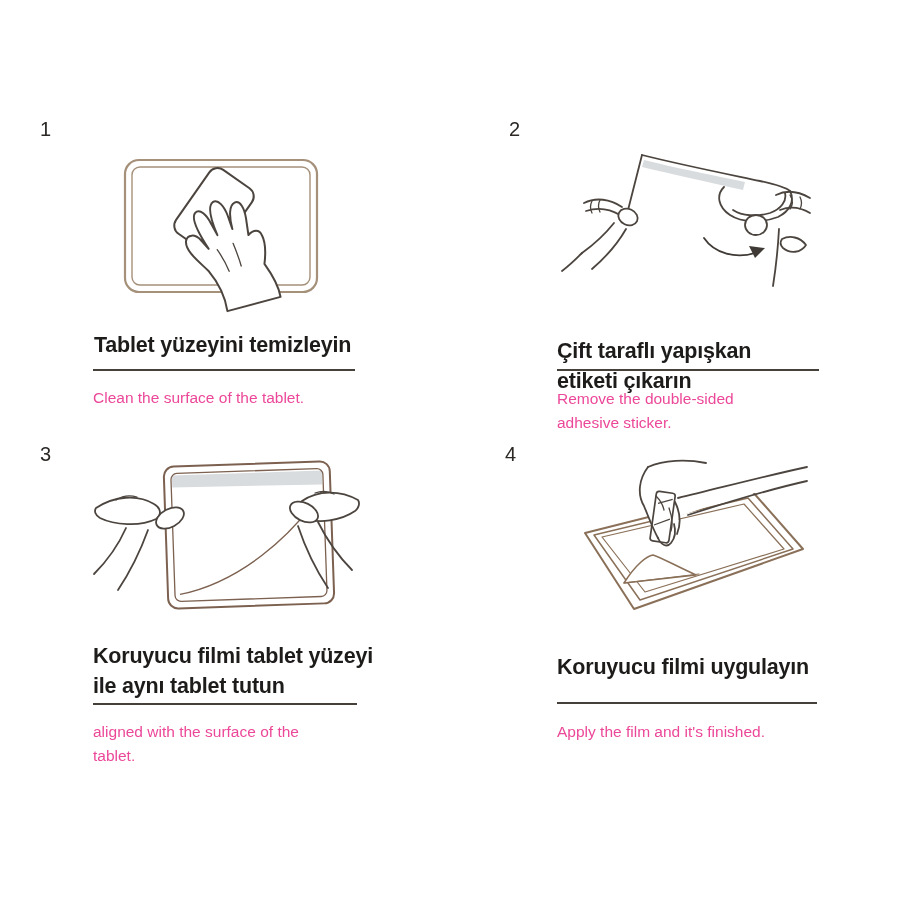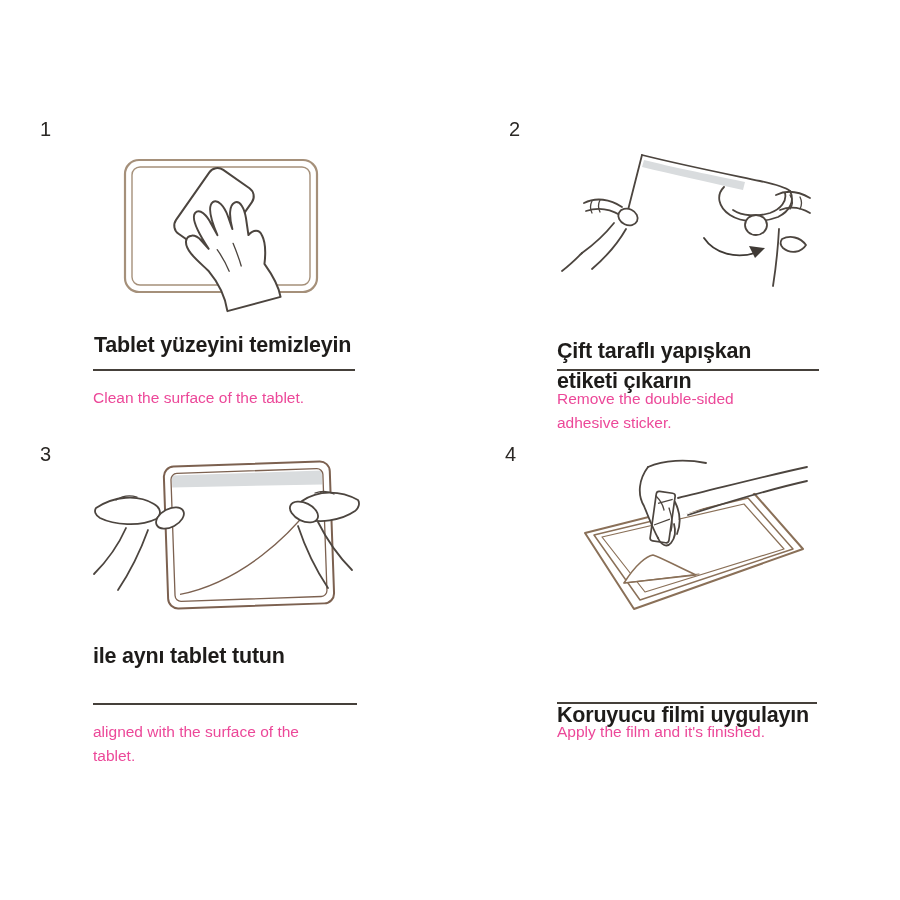--- a/index.html
+++ b/index.html
@@ -129,20 +129,21 @@
         <path d="M266 42 C248 32 226 32 210 43 C203 48 203 55 210 59 C226 67 250 62 263 53 C267 50 268 45 266 42 Z" fill="#ffffff"></path>
         <path d="M242 36 C236 33 229 33 223 35" stroke-width="1.3"></path>
         <ellipse cx="212" cy="54" rx="15" ry="9" transform="rotate(26 212 54)" fill="#ffffff"></ellipse>
         <path d="M226 64 C236 84 248 100 260 112"></path>
         <path d="M206 68 C214 92 224 112 236 130"></path>
       </g>
     </svg>
   </div>
 
   <div class="title" style="left:93px;top:641px;">
+    <div>Koruyucu filmi tablet yüzeyi</div>
     <div>ile aynı tablet tutun</div>
   </div>
   <div class="rule" style="left:93px;top:703px;width:264px;"></div>
   <div class="desc" style="left:93px;top:720px;">
     <div>aligned with the surface of the</div>
     <div>tablet.</div>
   </div>
 
   <div class="step-number" style="left:505px;top:444px;">4</div>
 
@@ -172,21 +173,21 @@
         <path d="M98 86 C101 93 107 96 111 91 C115 86 116 79 114 72"></path>
         <path d="M115 50 C120 60 121 72 117 82"></path>
         <path d="M109 56 C112 64 113 72 111 79" stroke-width="1.3"></path>
         <path d="M96 44 C100 48 103 53 104 58" stroke-width="1.3"></path>
         <path d="M118 46 C160 36 205 24 247 15"></path>
         <path d="M128 63 C168 50 207 38 247 29"></path>
       </g>
     </svg>
   </div>
 
-  <div class="title" style="left:557px;top:700px;">
+  <div class="title" style="left:557px;top:652px;">
     <div>Koruyucu filmi uygulayın</div>
   </div>
   <div class="rule" style="left:557px;top:702px;width:260px;"></div>
   <div class="desc" style="left:557px;top:720px;">
     <div>Apply the film and it's finished.</div>
   </div>
 
 </div>
 
 </body></html>

